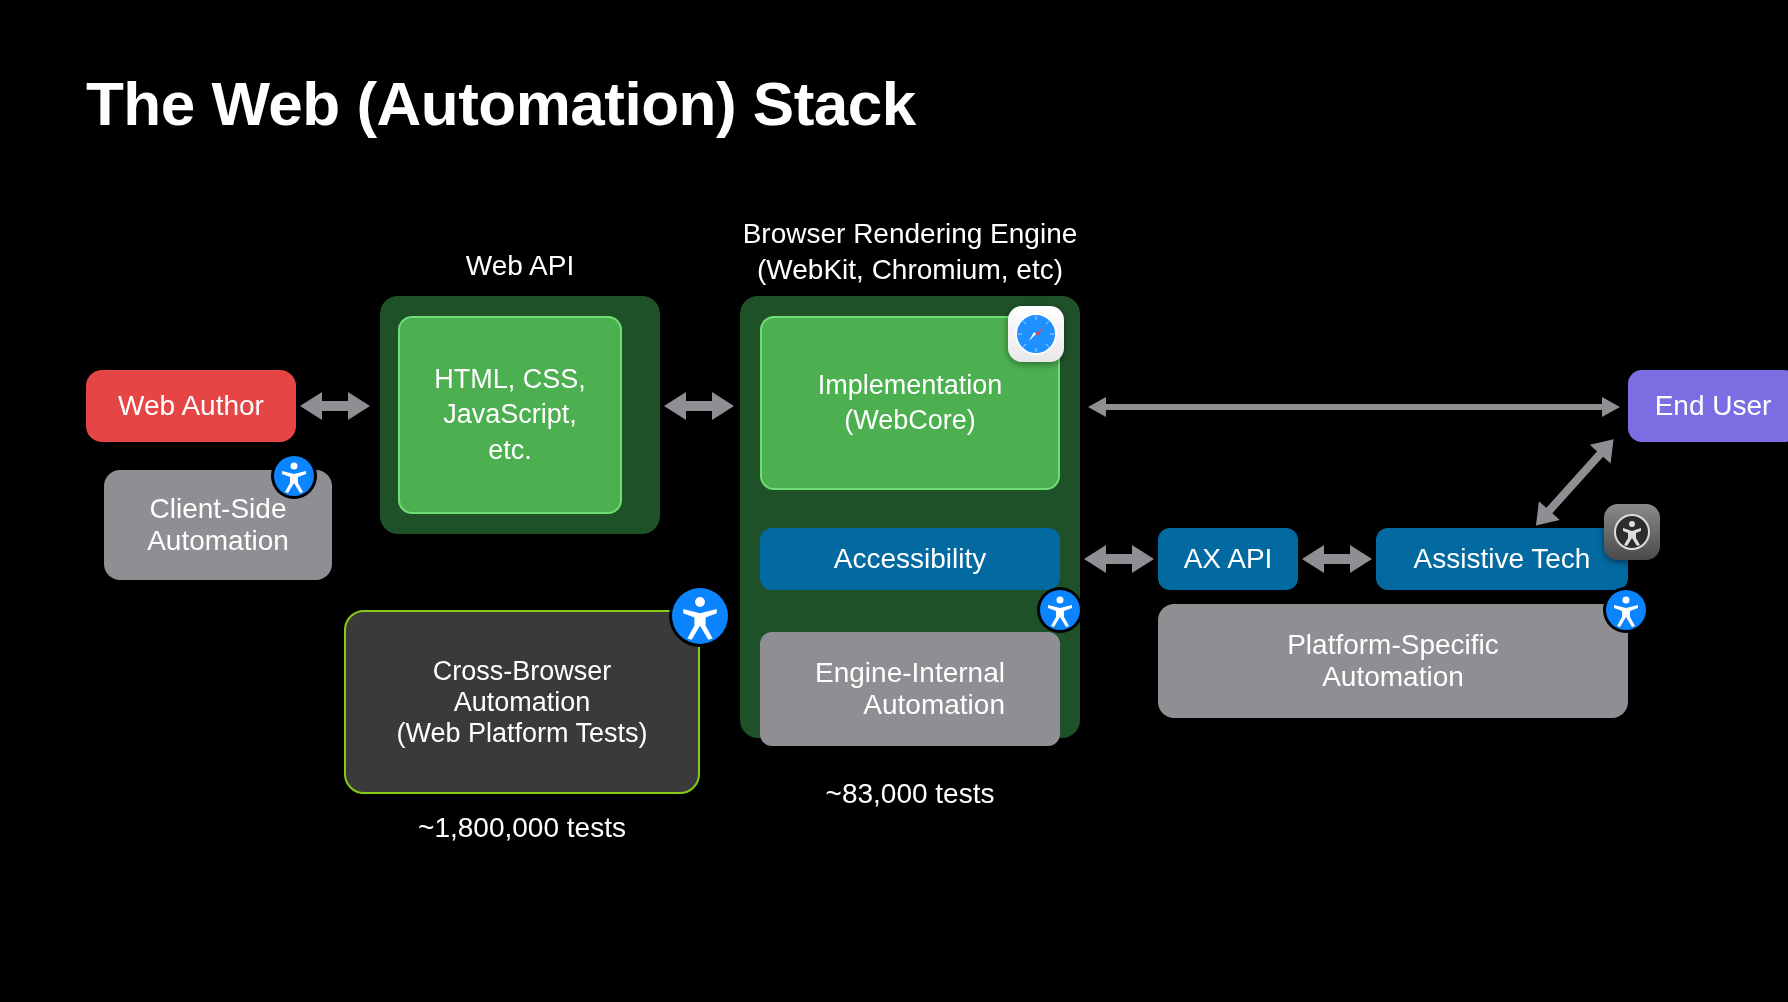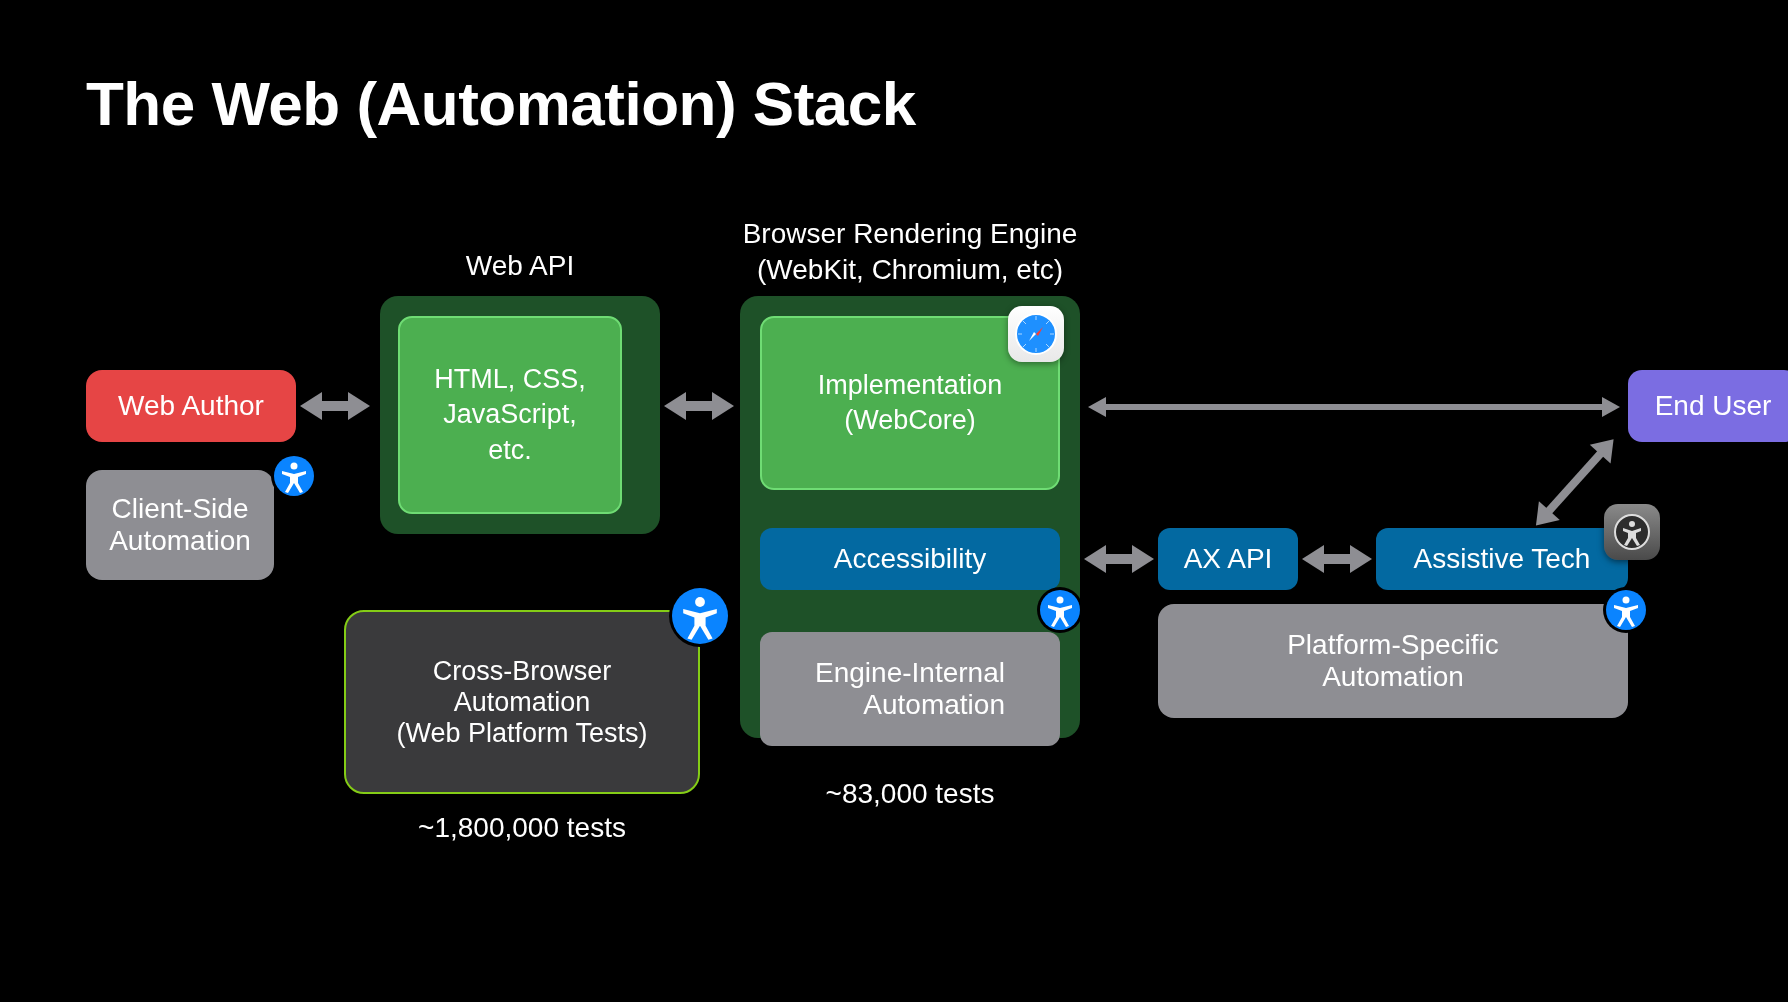--- a/index.html
+++ b/index.html
@@ -168,21 +168,21 @@
 <body>
 
 <div class="slide">
 
   <h1 class="title">The Web (Automation) Stack</h1>
 
   <div class="box red" style="left:86px; top:370px; width:210px; height:72px;">
     <span>Web Author</span>
   </div>
 
-  <div class="box gray" style="left:86px; top:470px; width:188px; height:110px; white-space:pre-line;">
+  <div class="box gray" style="left:104px; top:470px; width:228px; height:110px; white-space:pre-line;">
     <span>Client-Side
 Automation</span>
   </div>
   <div class="ax-badge" style="left:274px; top:456px;">
     <svg viewBox="0 0 40 40">
         <circle cx="20" cy="20" r="18" fill="#0a84ff"></circle>
         <circle cx="20" cy="10" r="3.5" fill="#fff"></circle>
         <path d="M8 15 L20 18 L32 15 L32 18 L24 21 L24 27 L29 36 L26 37 L20 27 L14 37 L11 36 L16 27 L16 21 L8 18 Z" fill="#fff"></path>
       </svg>
   </div>

